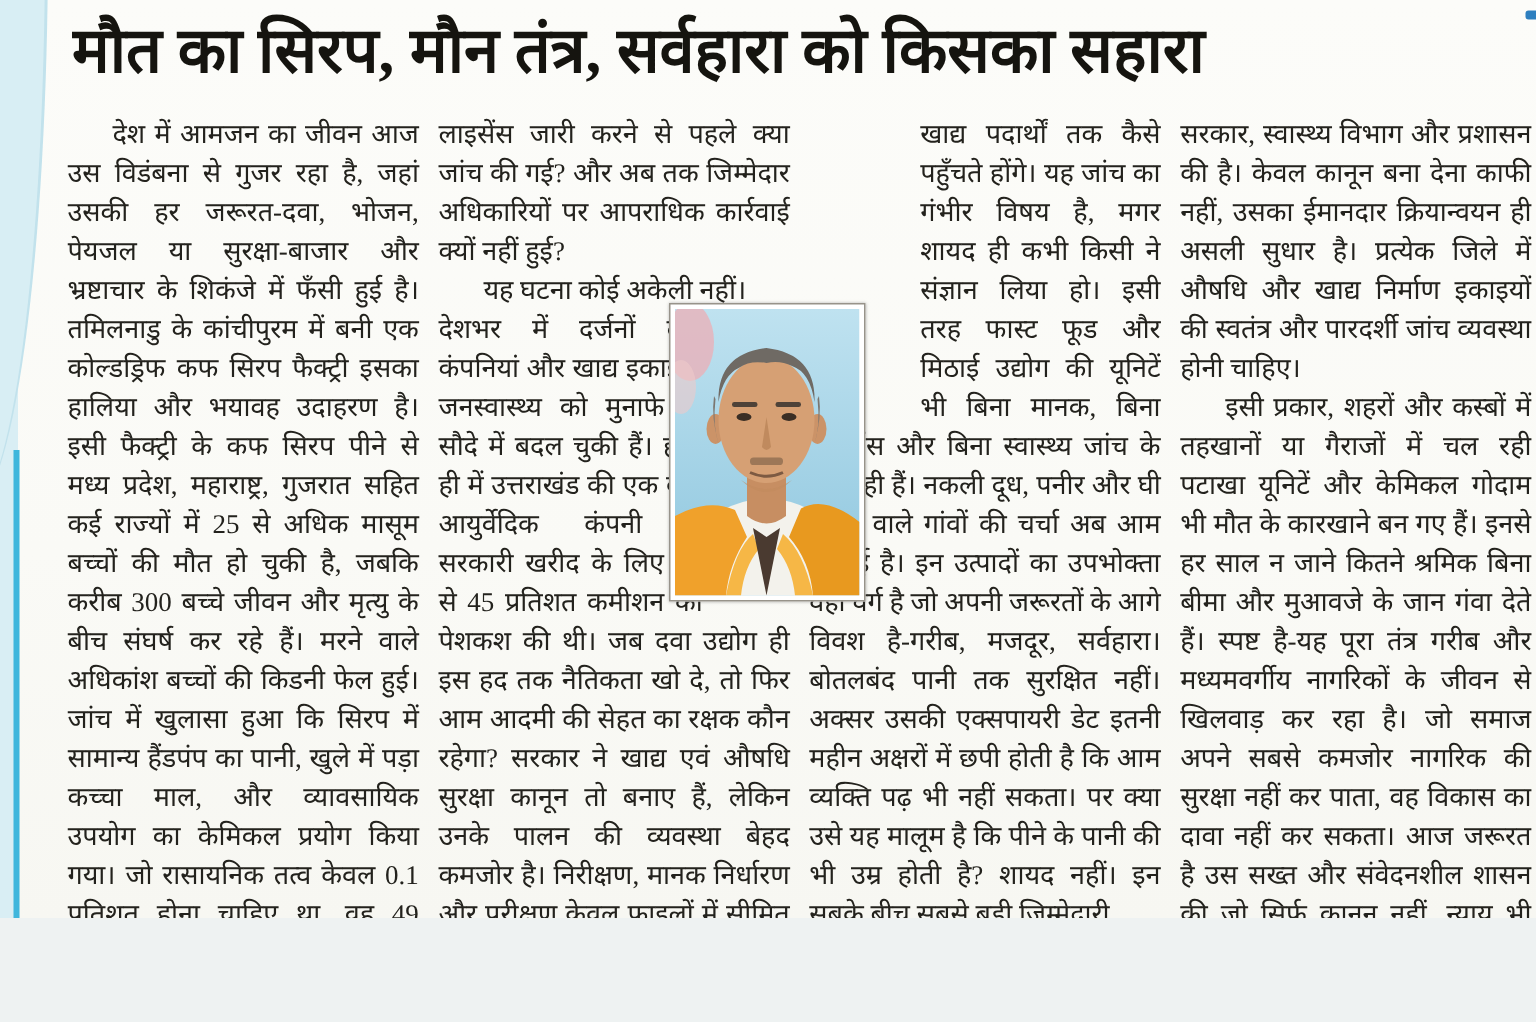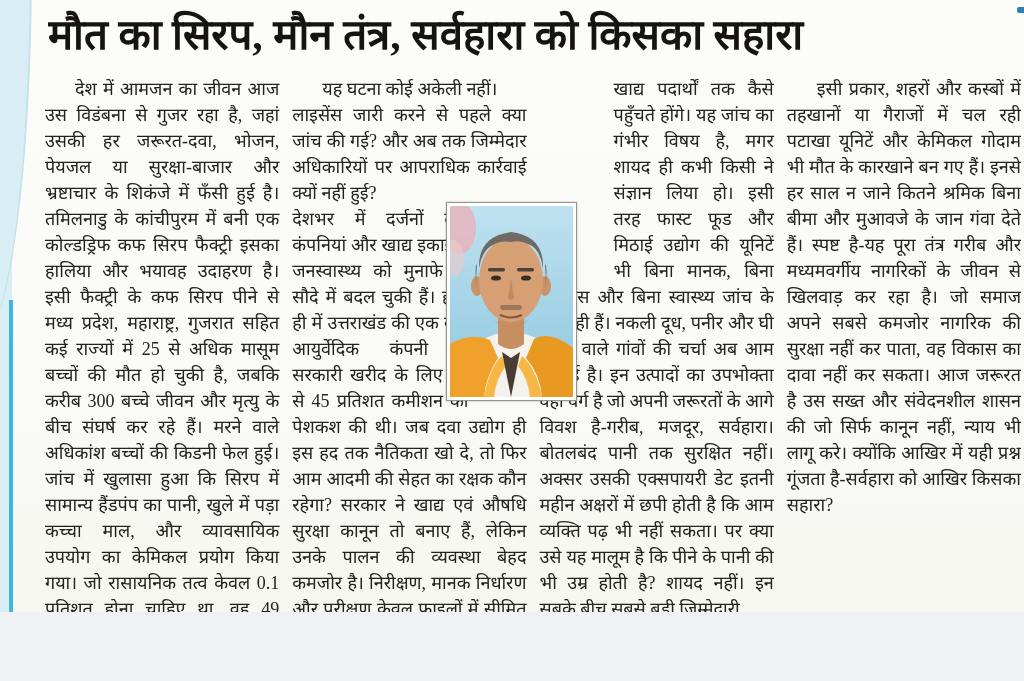--- a/index.html
+++ b/index.html
@@ -81,34 +81,35 @@
 
   <h1 class="headline">मौत का सिरप, मौन तंत्र, सर्वहारा को किसका सहारा</h1>
 
   <div class="columns">
 
     <div class="col">
       <p class="para indent">देश में आमजन का जीवन आज उस विडंबना से गुजर रहा है, जहां उसकी हर जरूरत-दवा, भोजन, पेयजल या सुरक्षा-बाजार और भ्रष्टाचार के शिकंजे में फँसी हुई है। तमिलनाडु के कांचीपुरम में बनी एक कोल्डड्रिफ कफ सिरप फैक्ट्री इसका हालिया और भयावह उदाहरण है। इसी फैक्ट्री के कफ सिरप पीने से मध्य प्रदेश, महाराष्ट्र, गुजरात सहित कई राज्यों में 25 से अधिक मासूम बच्चों की मौत हो चुकी है, जबकि करीब 300 बच्चे जीवन और मृत्यु के बीच संघर्ष कर रहे हैं। मरने वाले अधिकांश बच्चों की किडनी फेल हुई। जांच में खुलासा हुआ कि सिरप में सामान्य हैंडपंप का पानी, खुले में पड़ा कच्चा माल, और व्यावसायिक उपयोग का केमिकल प्रयोग किया गया। जो रासायनिक तत्व केवल 0.1 प्रतिशत होना चाहिए था, वह 49 प्रतिशत पाया गया। यानी दवा नहीं, मौत बेची जा रही थी। अब सवाल उठता है कि ड्रग कंट्रोलर और ड्रग इंस्पेक्टर कहां थे? क्या इन फैक्ट्रियों का कोई नियमित निरीक्षण हुआ?</p>
     </div>
 
     <div class="col">
+      <p class="para">लाइसेंस जारी करने से पहले क्या जांच की गई? और अब तक जिम्मेदार अधिकारियों पर आपराधिक कार्रवाई क्यों नहीं हुई?</p>
       <p class="para indent">यह घटना कोई अकेली नहीं।</p>
-      <p class="para">लाइसेंस जारी करने से पहले क्या जांच की गई? और अब तक जिम्मेदार अधिकारियों पर आपराधिक कार्रवाई क्यों नहीं हुई?</p>
       <div class="wrapblock">
         <span class="spacer-r"></span><span>देशभर में दर्जनों दवा कंपनियां और खाद्य इकाइयां जनस्वास्थ्य को मुनाफे के सौदे में बदल चुकी हैं। हाल ही में उत्तराखंड की एक बड़ी आयुर्वेदिक कंपनी ने सरकारी खरीद के लिए 35 से 45 प्रतिशत कमीशन की पेशकश की थी। जब दवा उद्योग ही इस हद तक नैतिकता खो दे, तो फिर आम आदमी की सेहत का रक्षक कौन रहेगा? सरकार ने खाद्य एवं औषधि सुरक्षा कानून तो बनाए हैं, लेकिन उनके पालन की व्यवस्था बेहद कमजोर है। निरीक्षण, मानक निर्धारण और परीक्षण केवल फाइलों में सीमित रह गए हैं। यही कारण है कि नकली दूध, मिलावटी घी, अस्वच्छ बेकरी उत्पाद और घटिया मिठाइयां हर गली-मोहल्ले में धड़ल्ले से</span>
       </div>
     </div>
 
     <div class="col">
       <div class="wrapblock">
         <span class="spacer-l"></span><span>खाद्य पदार्थों तक कैसे पहुँचते होंगे। यह जांच का गंभीर विषय है, मगर शायद ही कभी किसी ने संज्ञान लिया हो। इसी तरह फास्ट फूड और मिठाई उद्योग की यूनिटें भी बिना मानक, बिना लाइसेंस और बिना स्वास्थ्य जांच के चल रही हैं। नकली दूध, पनीर और घी बनाने वाले गांवों की चर्चा अब आम हो गई है। इन उत्पादों का उपभोक्ता वही वर्ग है जो अपनी जरूरतों के आगे विवश है-गरीब, मजदूर, सर्वहारा। बोतलबंद पानी तक सुरक्षित नहीं। अक्सर उसकी एक्सपायरी डेट इतनी महीन अक्षरों में छपी होती है कि आम व्यक्ति पढ़ भी नहीं सकता। पर क्या उसे यह मालूम है कि पीने के पानी की भी उम्र होती है? शायद नहीं। इन सबके बीच सबसे बड़ी जिम्मेदारी</span>
       </div>
     </div>
 
     <div class="col">
+      <p class="para">सरकार, स्वास्थ्य विभाग और प्रशासन की है। केवल कानून बना देना काफी नहीं, उसका ईमानदार क्रियान्वयन ही असली सुधार है। प्रत्येक जिले में औषधि और खाद्य निर्माण इकाइयों की स्वतंत्र और पारदर्शी जांच व्यवस्था होनी चाहिए।</p>
       <p class="para indent">इसी प्रकार, शहरों और कस्बों में तहखानों या गैराजों में चल रही पटाखा यूनिटें और केमिकल गोदाम भी मौत के कारखाने बन गए हैं। इनसे हर साल न जाने कितने श्रमिक बिना बीमा और मुआवजे के जान गंवा देते हैं। स्पष्ट है-यह पूरा तंत्र गरीब और मध्यमवर्गीय नागरिकों के जीवन से खिलवाड़ कर रहा है। जो समाज अपने सबसे कमजोर नागरिक की सुरक्षा नहीं कर पाता, वह विकास का दावा नहीं कर सकता। आज जरूरत है उस सख्त और संवेदनशील शासन की जो सिर्फ कानून नहीं, न्याय भी लागू करे। क्योंकि आखिर में यही प्रश्न गूंजता है-सर्वहारा को आखिर किसका सहारा?</p>
 
     </div>
 
   </div>
 
   <div class="photo">
     <svg viewBox="0 0 123 191" preserveAspectRatio="none">
       <defs>
         <linearGradient id="bg" x1="0" y1="0" x2="0" y2="1">

